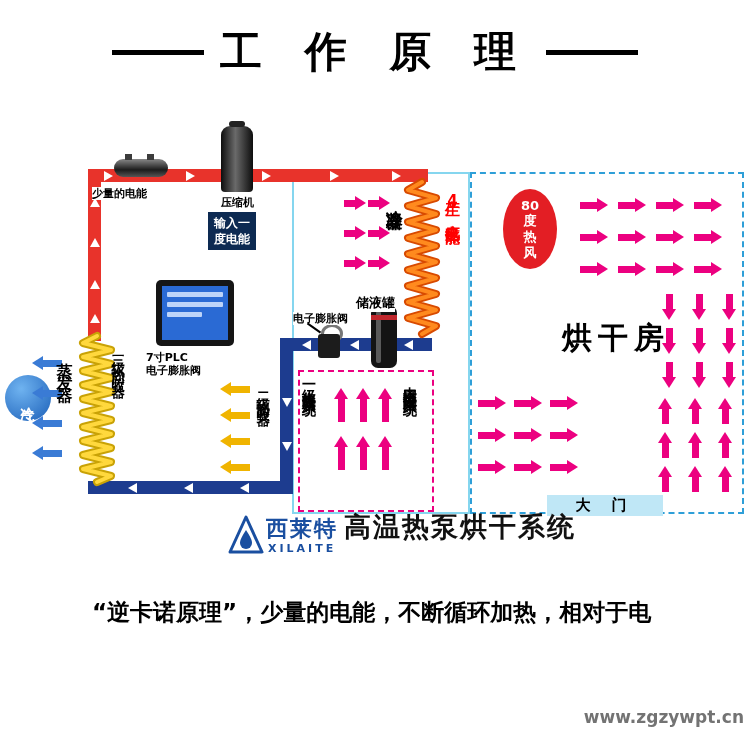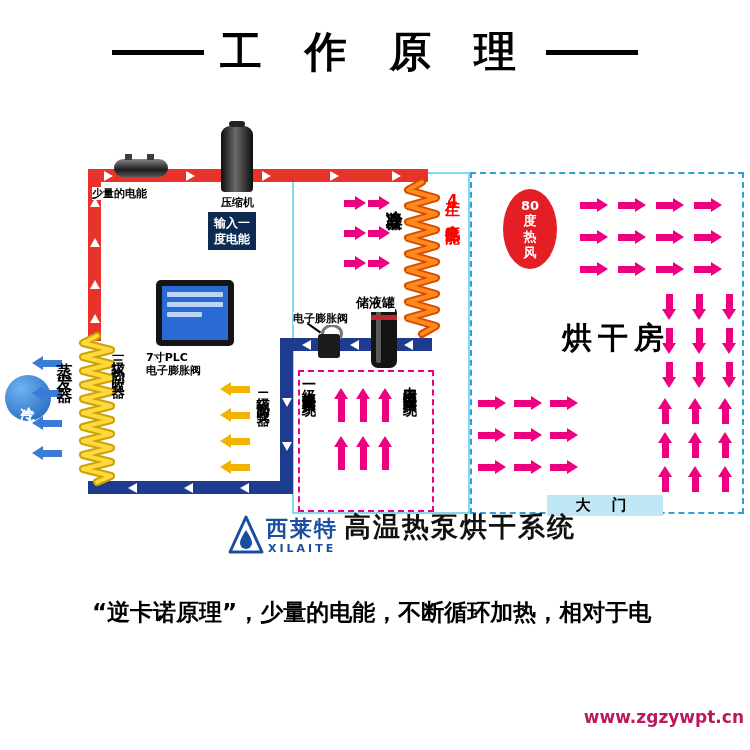--- a/index.html
+++ b/index.html
@@ -72,21 +72,21 @@
 
   .logo{z-index:3;}
   .brand-cn{font-size:22px;font-weight:bold;color:#1a4fa0;letter-spacing:2px;z-index:3;white-space:nowrap;}
   .brand-en{font-size:11px;font-weight:bold;color:#1a4fa0;letter-spacing:3px;z-index:3;}
   .brand-product{font-size:27px;font-weight:bold;color:#111;letter-spacing:2px;z-index:3;white-space:nowrap;}
 
   .desc{left:58px;top:592px;width:680px;font-size:23px;font-weight:bold;line-height:41px;}
   .desc-line{white-space:nowrap;}
   .desc-line.indent{text-indent:34px;}
 
-  .watermark{right:6px;top:707px;font-size:17px;font-weight:bold;color:#be185d;}
+  .watermark{right:6px;top:707px;font-size:17px;font-weight:bold;color:#737373;}
 
   
   .flow-arrow{position:absolute;z-index:3;}
   .fa-shaft,.fa-head{position:absolute;width:0;height:0;}
   .ptri{position:absolute;z-index:3;width:0;height:0;}
 </style>
 </head>
 <body>
 
 <div class="stage">

